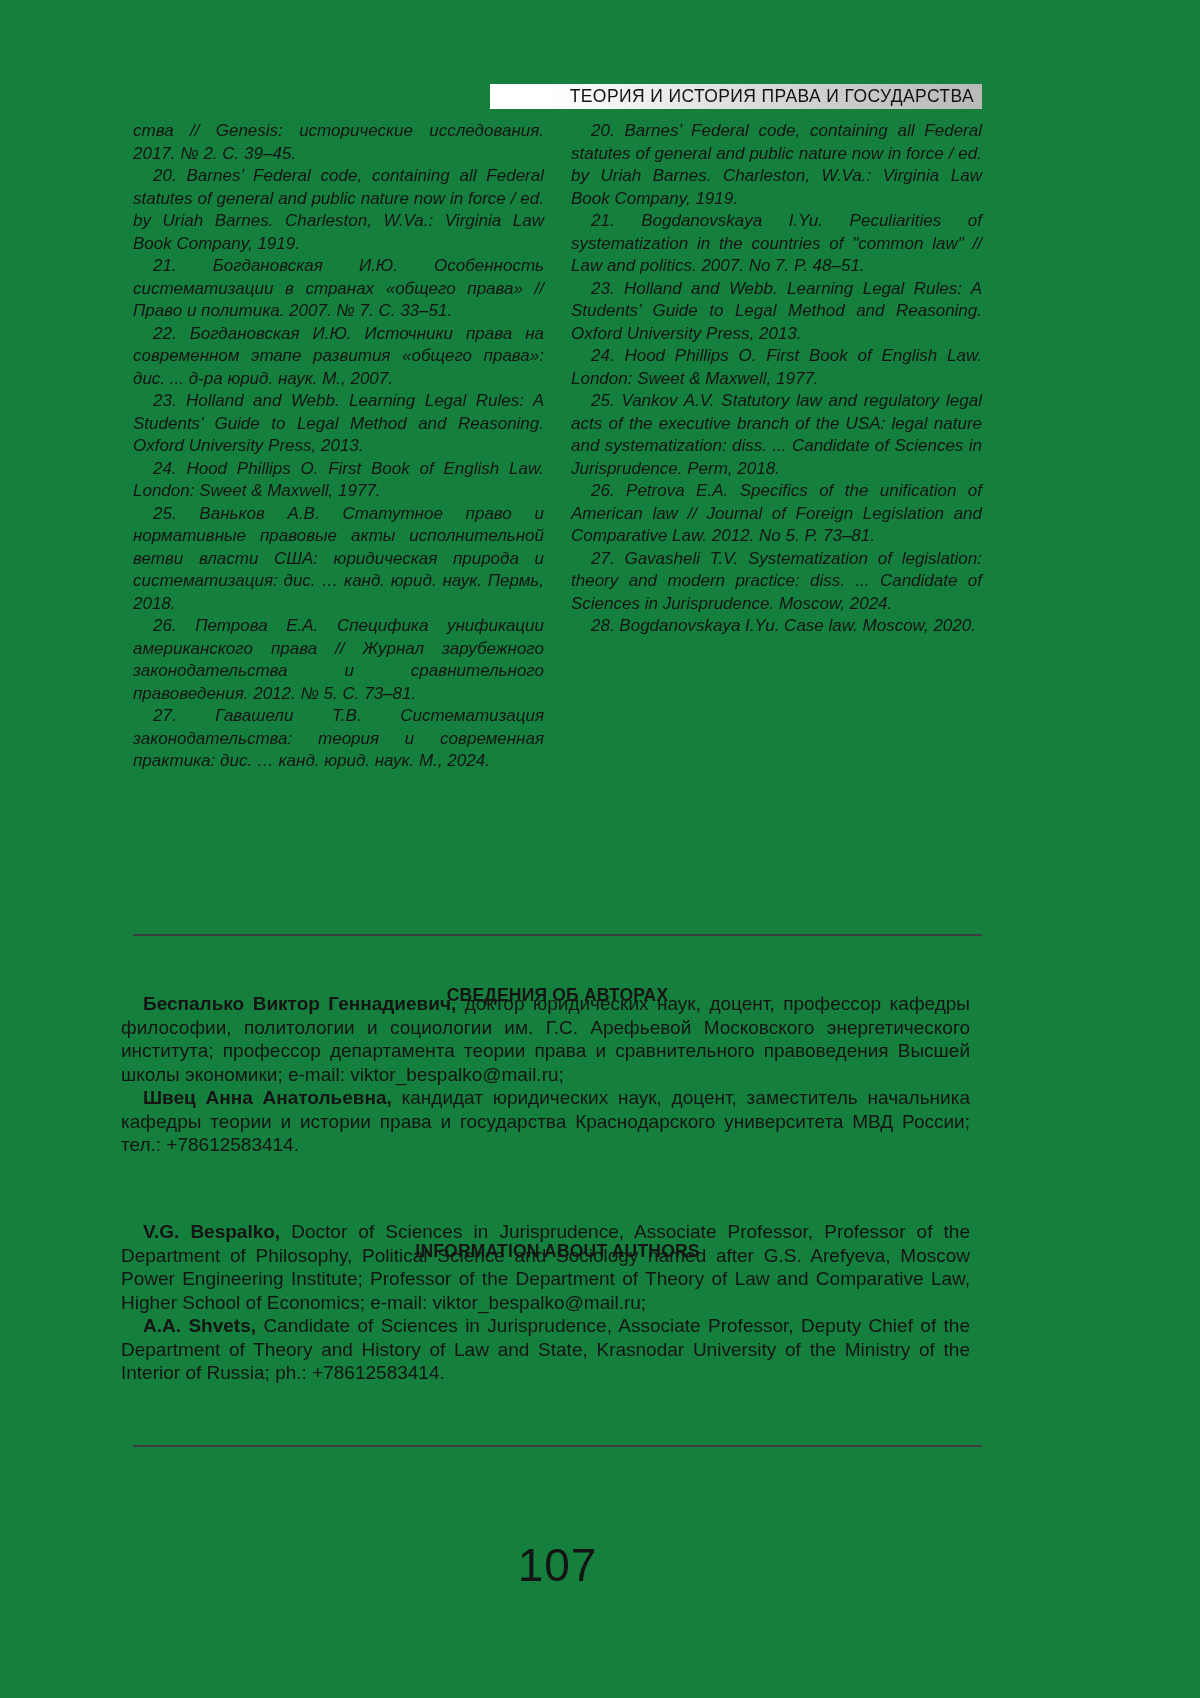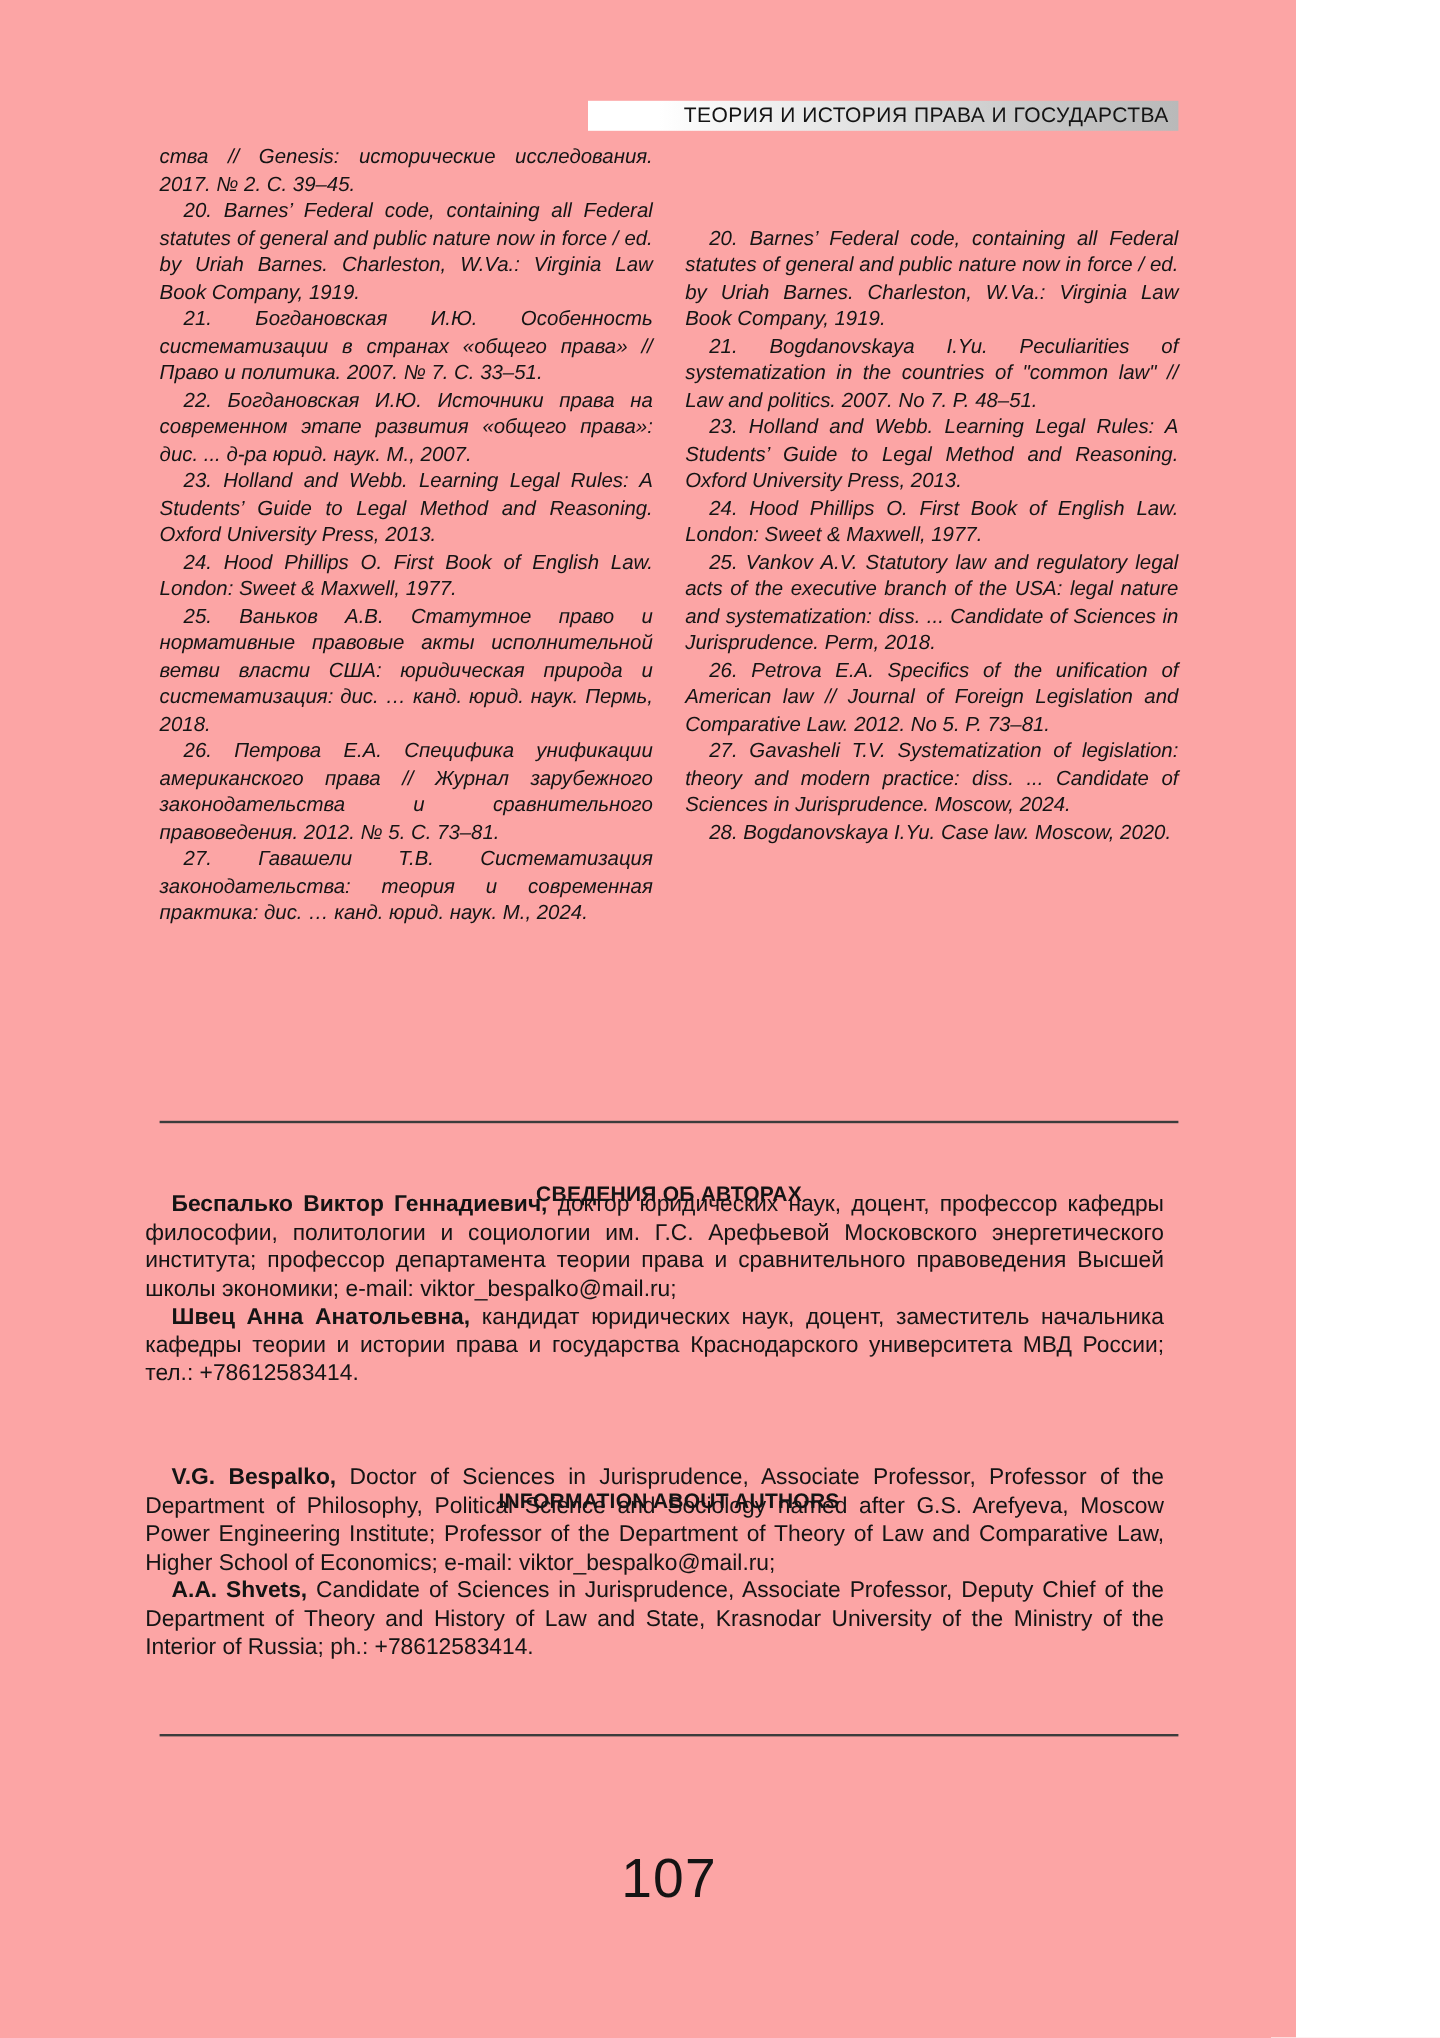--- a/index.html
+++ b/index.html
@@ -2,23 +2,23 @@
 <html><head>
 <meta charset="utf-8">
 <style>
   html, body {
     margin: 0;
     padding: 0;
     background: #ffffff;
   }
   .page {
     position: relative;
-    width: 1080px;
+    width: 1200px;
     height: 1698px;
-    background: #fca5a5;
+    background: #15803d;
     font-family: "Liberation Sans", sans-serif;
     color: #141414;
     overflow: hidden;
   }
   
   .running-head {
     position: absolute;
     top: 84px;
     left: 490px;
     width: 492px;
@@ -34,21 +34,20 @@
     white-space: nowrap;
   }
   
   .columns {
     position: absolute;
     top: 120px;
     left: 133px;
     width: 849px;
     display: flex;
     gap: 27px;
-    align-items: center;
   }
   .col {
     width: 411px;
     font-style: italic;
     font-size: 17px;
     line-height: 22.5px;
     text-align: justify;
   }
   .col p {
     margin: 0;

